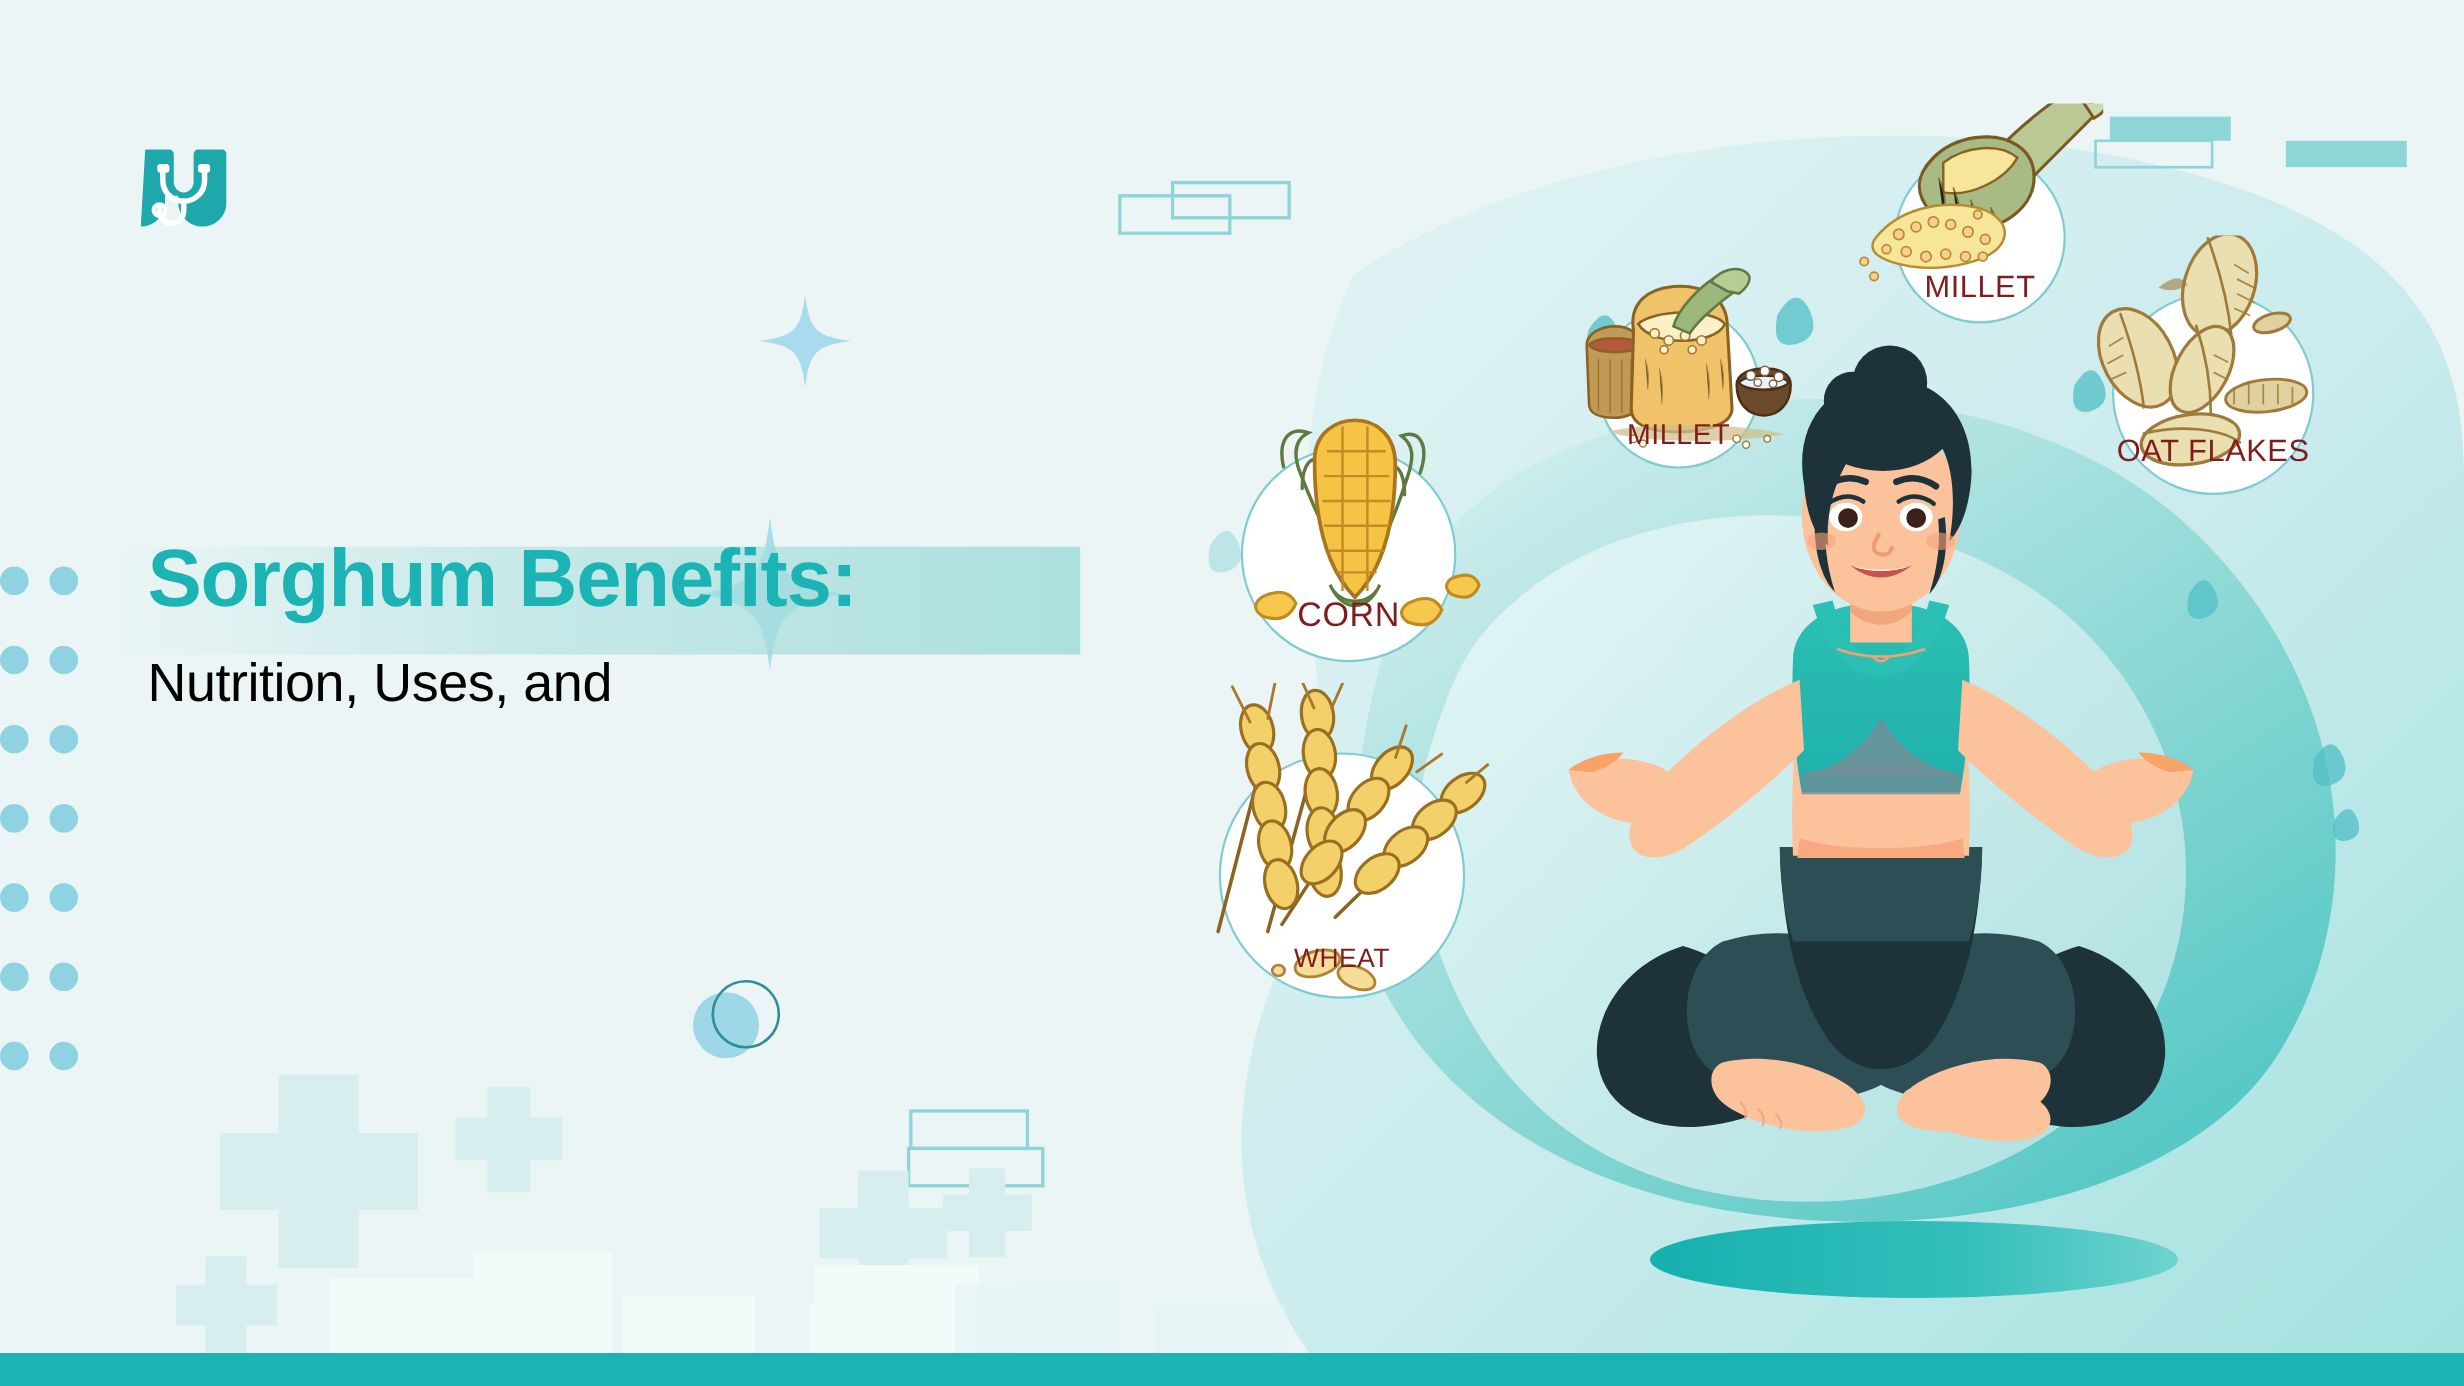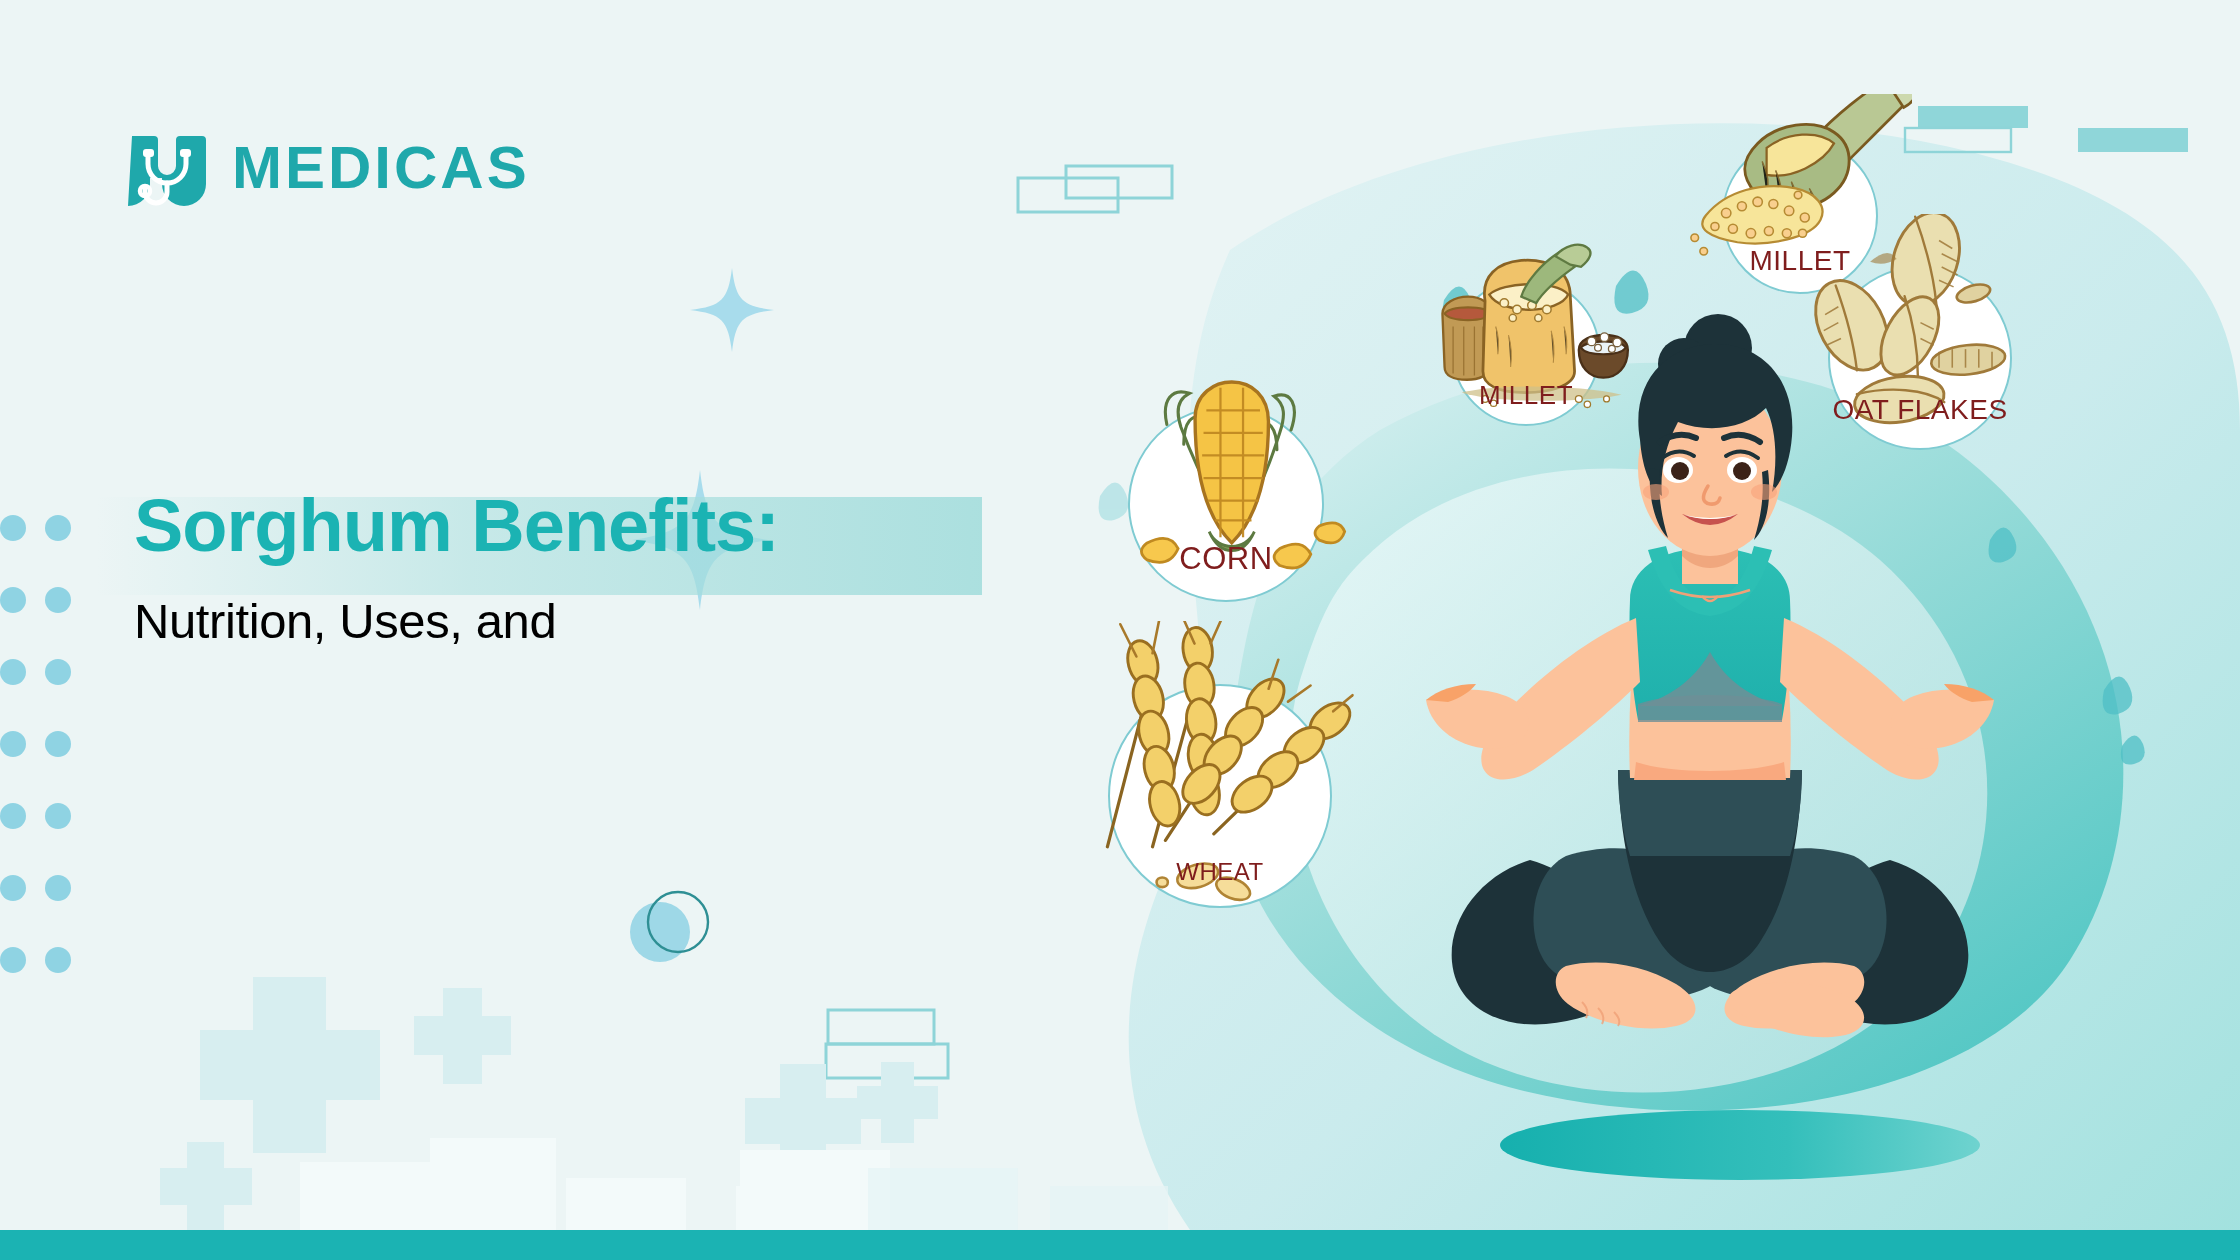--- a/index.html
+++ b/index.html
@@ -57,21 +57,21 @@
     letter-spacing:.5px;white-space:nowrap;
   }
   #badge-corn{left:1128px;top:406px;width:196px;height:196px;}
   #badge-corn .cap{font-size:31px;}
   #badge-wheat{left:1108px;top:684px;width:224px;height:224px;}
   #badge-wheat .cap{font-size:24px;bottom:10%;}
   #badge-groats{left:1452px;top:278px;width:148px;height:148px;}
   #badge-groats .cap{font-size:26px;bottom:10%;}
   #badge-millet{left:1722px;top:138px;width:156px;height:156px;}
   #badge-millet .cap{font-size:28px;bottom:11%;}
-  #badge-oat{left:1828px;top:266px;width:184px;height:184px;}
+  #badge-oat{left:1920px;top:266px;width:184px;height:184px;}
   #badge-oat .cap{font-size:28px;bottom:13%;}
 
   
   #person{position:absolute;left:1330px;top:300px;width:760px;height:790px;}
   #person svg{width:100%;height:100%;display:block;}
 
   
   #bottom-bar{position:absolute;left:0;bottom:0;width:2240px;height:30px;background:#1bb3b3;}
 </style>
 </head>
@@ -202,21 +202,20 @@
     <span class="mark">
       <svg viewBox="0 0 78 80" xmlns="http://www.w3.org/2000/svg" aria-hidden="true">
         <path d="M4,8 h22 a4,4 0 0 1 4,4 v26 a9,9 0 0 0 18,0 V12 a4,4 0 0 1 4,-4 h22 a4,4 0 0 1 4,4 v44 a22,22 0 0 1 -44,0 v-6 h-12 v6 a22,22 0 0 1 -22,22 Z" fill="#1fa8ab"></path>
         <path d="M20,26 v10 a19,19 0 0 0 38,0 V26" fill="none" stroke="#ffffff" stroke-width="5" stroke-linecap="round"></path>
         <path d="M39,55 v9 a11,11 0 0 1 -22,0 v-3" fill="none" stroke="#ffffff" stroke-width="5" stroke-linecap="round"></path>
         <circle cx="17" cy="63" r="5" fill="none" stroke="#ffffff" stroke-width="4.5"></circle>
         <rect x="15" y="21" width="11" height="8" rx="3" fill="#ffffff"></rect>
         <rect x="52" y="21" width="11" height="8" rx="3" fill="#ffffff"></rect>
       </svg>
     </span>
-    <span class="word">MEDICAS</span>
   </div>
 
   <div id="headline">
     <div class="title-wrap">
       <div class="title-band"></div>
       <h1 id="title">Sorghum Benefits:</h1>
     </div>
     <p id="subtitle">
       <span class="line">Nutrition, Uses, and</span>
     </p>

